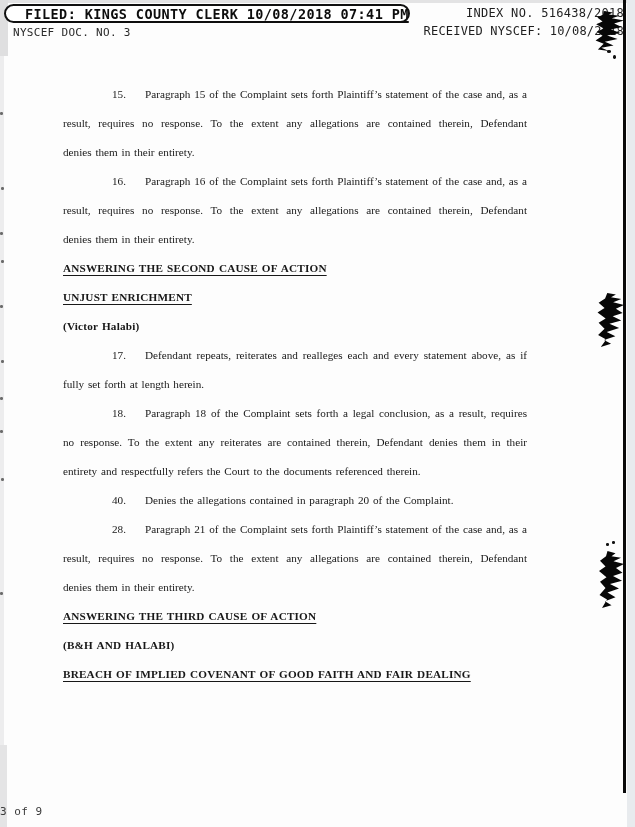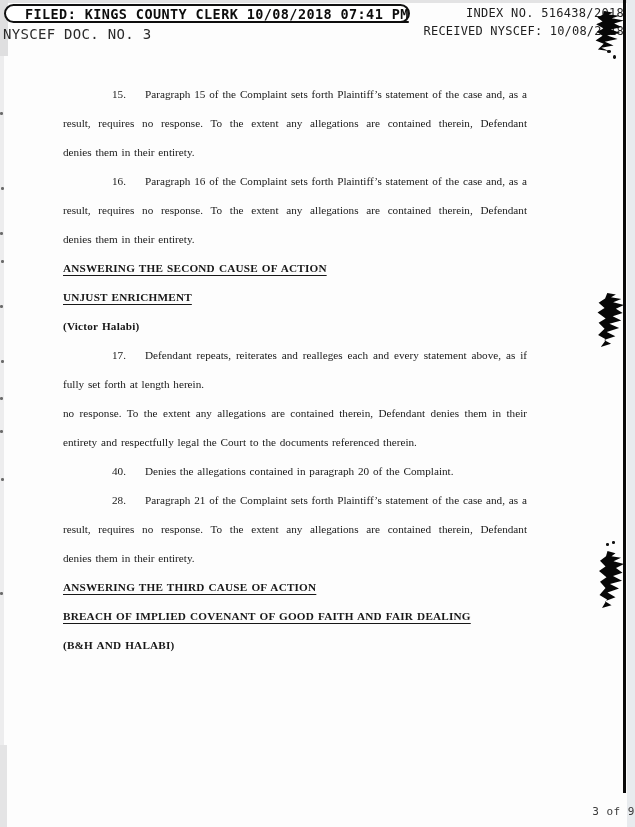--- a/index.html
+++ b/index.html
@@ -26,22 +26,22 @@
     display:flex;align-items:center;box-sizing:border-box;padding-left:19px;
     background:#fff;
   }
   .filed-box span{
     font-family:"DejaVu Sans Mono",monospace;font-weight:bold;
     font-size:13.5px;letter-spacing:0.4px;white-space:nowrap;
     text-decoration:underline;text-decoration-thickness:1.5px;text-underline-offset:2px;
     color:#0d0d0d;
   }
   .doc-no{
-    position:absolute;left:3px;top:26px;
-    font-family:"DejaVu Sans Mono",monospace;font-size:14px;color:#2a2a2a;
+    position:absolute;left:13px;top:26px;
+    font-family:"DejaVu Sans Mono",monospace;font-size:11px;color:#2a2a2a;
     letter-spacing:0.3px;white-space:nowrap;
   }
   .index-no{
     position:absolute;right:11px;top:6px;
     font-family:"DejaVu Sans Mono",monospace;font-size:12px;color:#1e1e1e;
     letter-spacing:0.3px;white-space:nowrap;
   }
   .received-no{
     position:absolute;right:11px;top:24px;
     font-family:"DejaVu Sans Mono",monospace;font-size:12px;color:#1e1e1e;
@@ -56,21 +56,21 @@
   .line{height:29px;line-height:29px;white-space:nowrap;overflow:visible;}
   .line.just{text-align:justify;text-align-last:justify;}
   .pnum{display:inline-block;margin-left:49px;width:33px;}
   .heading{font-weight:bold;letter-spacing:0.2px;}
   .heading span.u{
     text-decoration:underline;text-decoration-thickness:1.4px;text-underline-offset:3px;
   }
 
   
   .page-num{
-    position:absolute;left:0;top:805px;width:635px;text-align:right;
+    position:absolute;left:0;top:805px;width:635px;text-align:left;
     font-family:"DejaVu Sans Mono",monospace;font-size:11px;color:#3a3a3a;
     letter-spacing:0.5px;
   }
 
   
   .blob{position:absolute;background:#070707;}
   .blob-top{
     left:595px;top:11px;width:29px;height:40px;
     clip-path:polygon(30% 0,62% 4%,48% 9%,85% 12%,58% 18%,100% 24%,66% 31%,92% 40%,55% 46%,88% 55%,42% 61%,78% 70%,34% 77%,64% 86%,22% 92%,48% 100%,10% 96%,30% 82%,2% 74%,26% 62%,6% 52%,30% 44%,4% 33%,26% 26%,8% 16%,28% 9%);
   }
@@ -116,29 +116,30 @@
     <div class="line just">result, requires no response.  To the extent any allegations are contained therein, Defendant</div>
     <div class="line">denies them in their entirety.</div>
     <div class="line just"><span class="pnum">16.</span>Paragraph 16 of the Complaint sets forth Plaintiff’s statement of the case and, as a</div>
     <div class="line just">result, requires no response.  To the extent any allegations are contained therein, Defendant</div>
     <div class="line">denies them in their entirety.</div>
     <div class="line heading"><span class="u">ANSWERING THE SECOND CAUSE OF ACTION</span></div>
     <div class="line heading"><span class="u">UNJUST ENRICHMENT</span></div>
     <div class="line heading"><span>(Victor Halabi)</span></div>
     <div class="line just"><span class="pnum">17.</span>Defendant repeats, reiterates and realleges each and every statement above, as if</div>
     <div class="line">fully set forth at length herein.</div>
-    <div class="line just">no response.  To the extent any allegations are contained therein, Defendant denies them in their</div>
-    <div class="line">entirety and respectfully legal the Court to the documents referenced therein.</div>
+    <div class="line just"><span class="pnum">18.</span>Paragraph 18 of the Complaint sets forth a legal conclusion, as a result, requires</div>
+    <div class="line just">no response.  To the extent any reiterates are contained therein, Defendant denies them in their</div>
+    <div class="line">entirety and respectfully refers the Court to the documents referenced therein.</div>
     <div class="line"><span class="pnum">40.</span>Denies the allegations contained in paragraph 20 of the Complaint.</div>
     <div class="line just"><span class="pnum">28.</span>Paragraph 21 of the Complaint sets forth Plaintiff’s statement of the case and, as a</div>
     <div class="line just">result, requires no response.  To the extent any allegations are contained therein, Defendant</div>
     <div class="line">denies them in their entirety.</div>
     <div class="line heading"><span class="u">ANSWERING THE THIRD CAUSE OF ACTION</span></div>
+    <div class="line heading"><span>(B&amp;H AND HALABI)</span></div>
     <div class="line heading"><span class="u">BREACH OF IMPLIED COVENANT OF GOOD FAITH AND FAIR DEALING</span></div>
-    <div class="line heading"><span>(B&amp;H AND HALABI)</span></div>
   </div>
 
 <div class="page-num">3 of 9</div>
 
 <div class="blob blob-top"></div>
 <div class="blob blob-mid"></div>
 <div class="blob blob-low"></div>
 <div class="ink-speck" style="left:607px;top:50px;width:4px;height:3px"></div>
 <div class="ink-speck" style="left:613px;top:55px;width:3px;height:4px"></div>
 <div class="ink-speck" style="left:606px;top:543px;width:3px;height:3px"></div>

